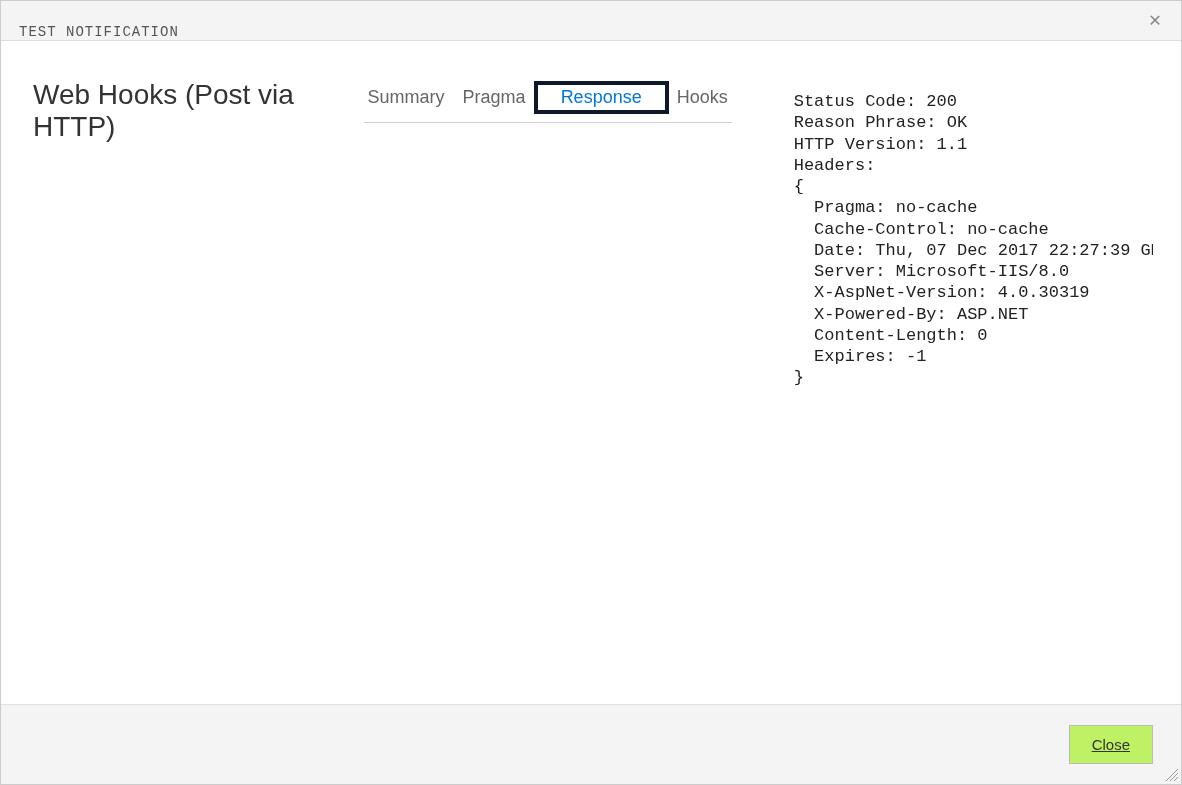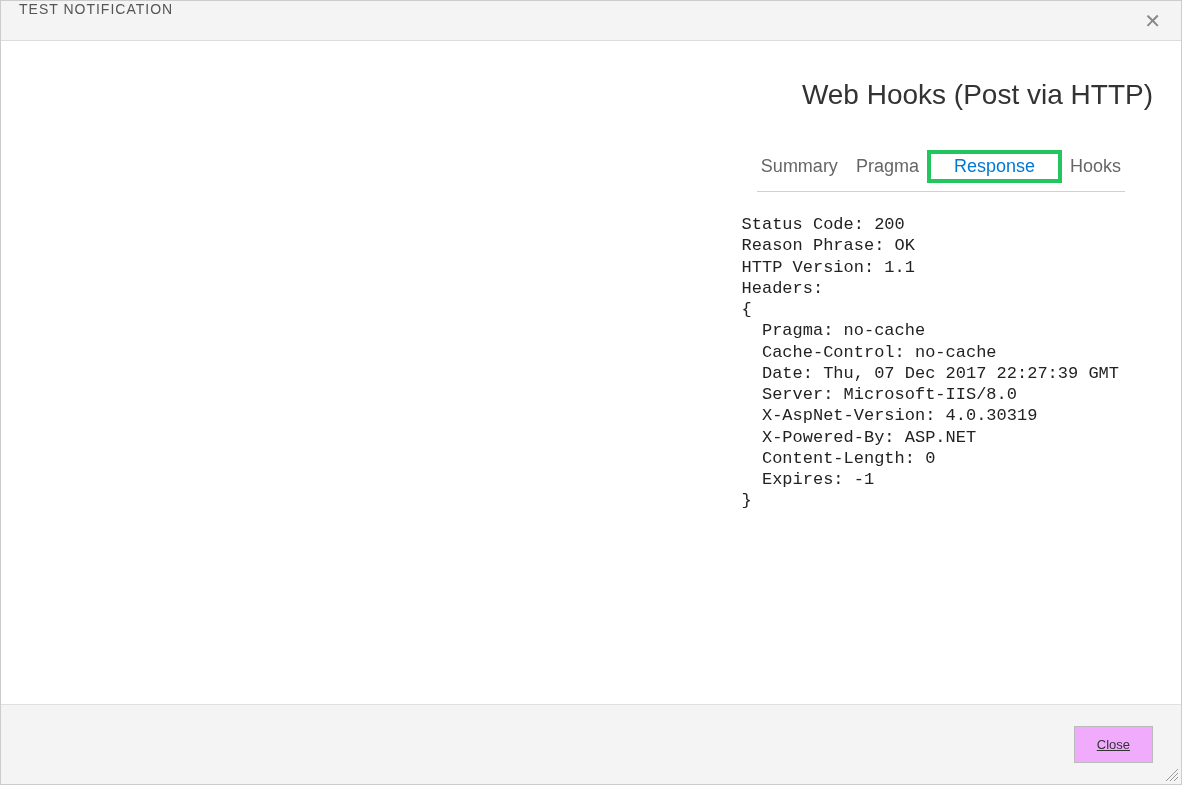--- a/index.html
+++ b/index.html
@@ -13,44 +13,45 @@
   .dialog {
     width: 1182px; height: 785px;
     border: 1px solid #ccc;
     display: flex; flex-direction: column;
     position: relative;
   }
   .titlebar {
     height: 40px;
     background: #f4f4f4;
     border-bottom: 1px solid #ddd;
-    display: flex; align-items: flex-start;
+    display: flex; align-items: flex-end;
     padding: 0 18px;
     position: relative;
+    font-family: Liberation Mono, monospace;
   }
   .titlebar-text {
     font-size: 14px;
     letter-spacing: 1px;
     color: #555;
   }
   .close-x {
     position: absolute;
     right: 14px; top: 50%;
     transform: translateY(-50%);
     font-size: 20px;
     color: #888;
     cursor: pointer;
     line-height: 1;
     padding: 4px 6px;
   }
   .content {
     flex: 1 1 auto;
     padding: 28px 28px 0 28px;
     overflow: hidden;
-    display: flex; flex-direction: column; align-items: flex-end;
+    display: flex; flex-direction: row;
   }
   .page-title {
     font-size: 28px;
     font-weight: 300;
     color: #333;
     margin: 10px 0 26px 4px;
   }
   .hr-top {
     border: none;
     border-top: 1px solid #d0d0d0;
@@ -63,21 +64,21 @@
     display: flex;
     gap: 18px;
     padding: 18px 4px 14px 4px;
     border-bottom: 1px solid #d0d0d0;
     font-size: 18px;
     color: #666;
   }
   .tab { cursor: pointer; }
   .tab.active { color: #0078d4; }
   .tab-highlight {
-    border: 4px solid #22c55e;
+    border: 4px solid #0f172a;
     padding: 2px 23px;
     margin: -6px -10px;
   }
   .body-area {
     flex: 1 1 auto;
     padding: 22px 34px;
     overflow: auto;
   }
   pre.response {
     margin: 0;
@@ -89,22 +90,22 @@
   }
   .footer {
     height: 80px;
     background: #f4f4f4;
     border-top: 1px solid #e0e0e0;
     display: flex; align-items: center; justify-content: flex-end;
     padding: 0 28px;
   }
   .close-btn {
     border: 1px solid #bbb;
-    background: #f0abfc;
-    font-size: 13px;
+    background: #bef264;
+    font-size: 15px;
     color: #333;
     padding: 10px 22px;
     cursor: pointer;
     text-decoration: underline;
   }
   .resize-grip {
     position: absolute;
     right: 2px; bottom: 2px;
     width: 16px; height: 16px;
     pointer-events: none;

